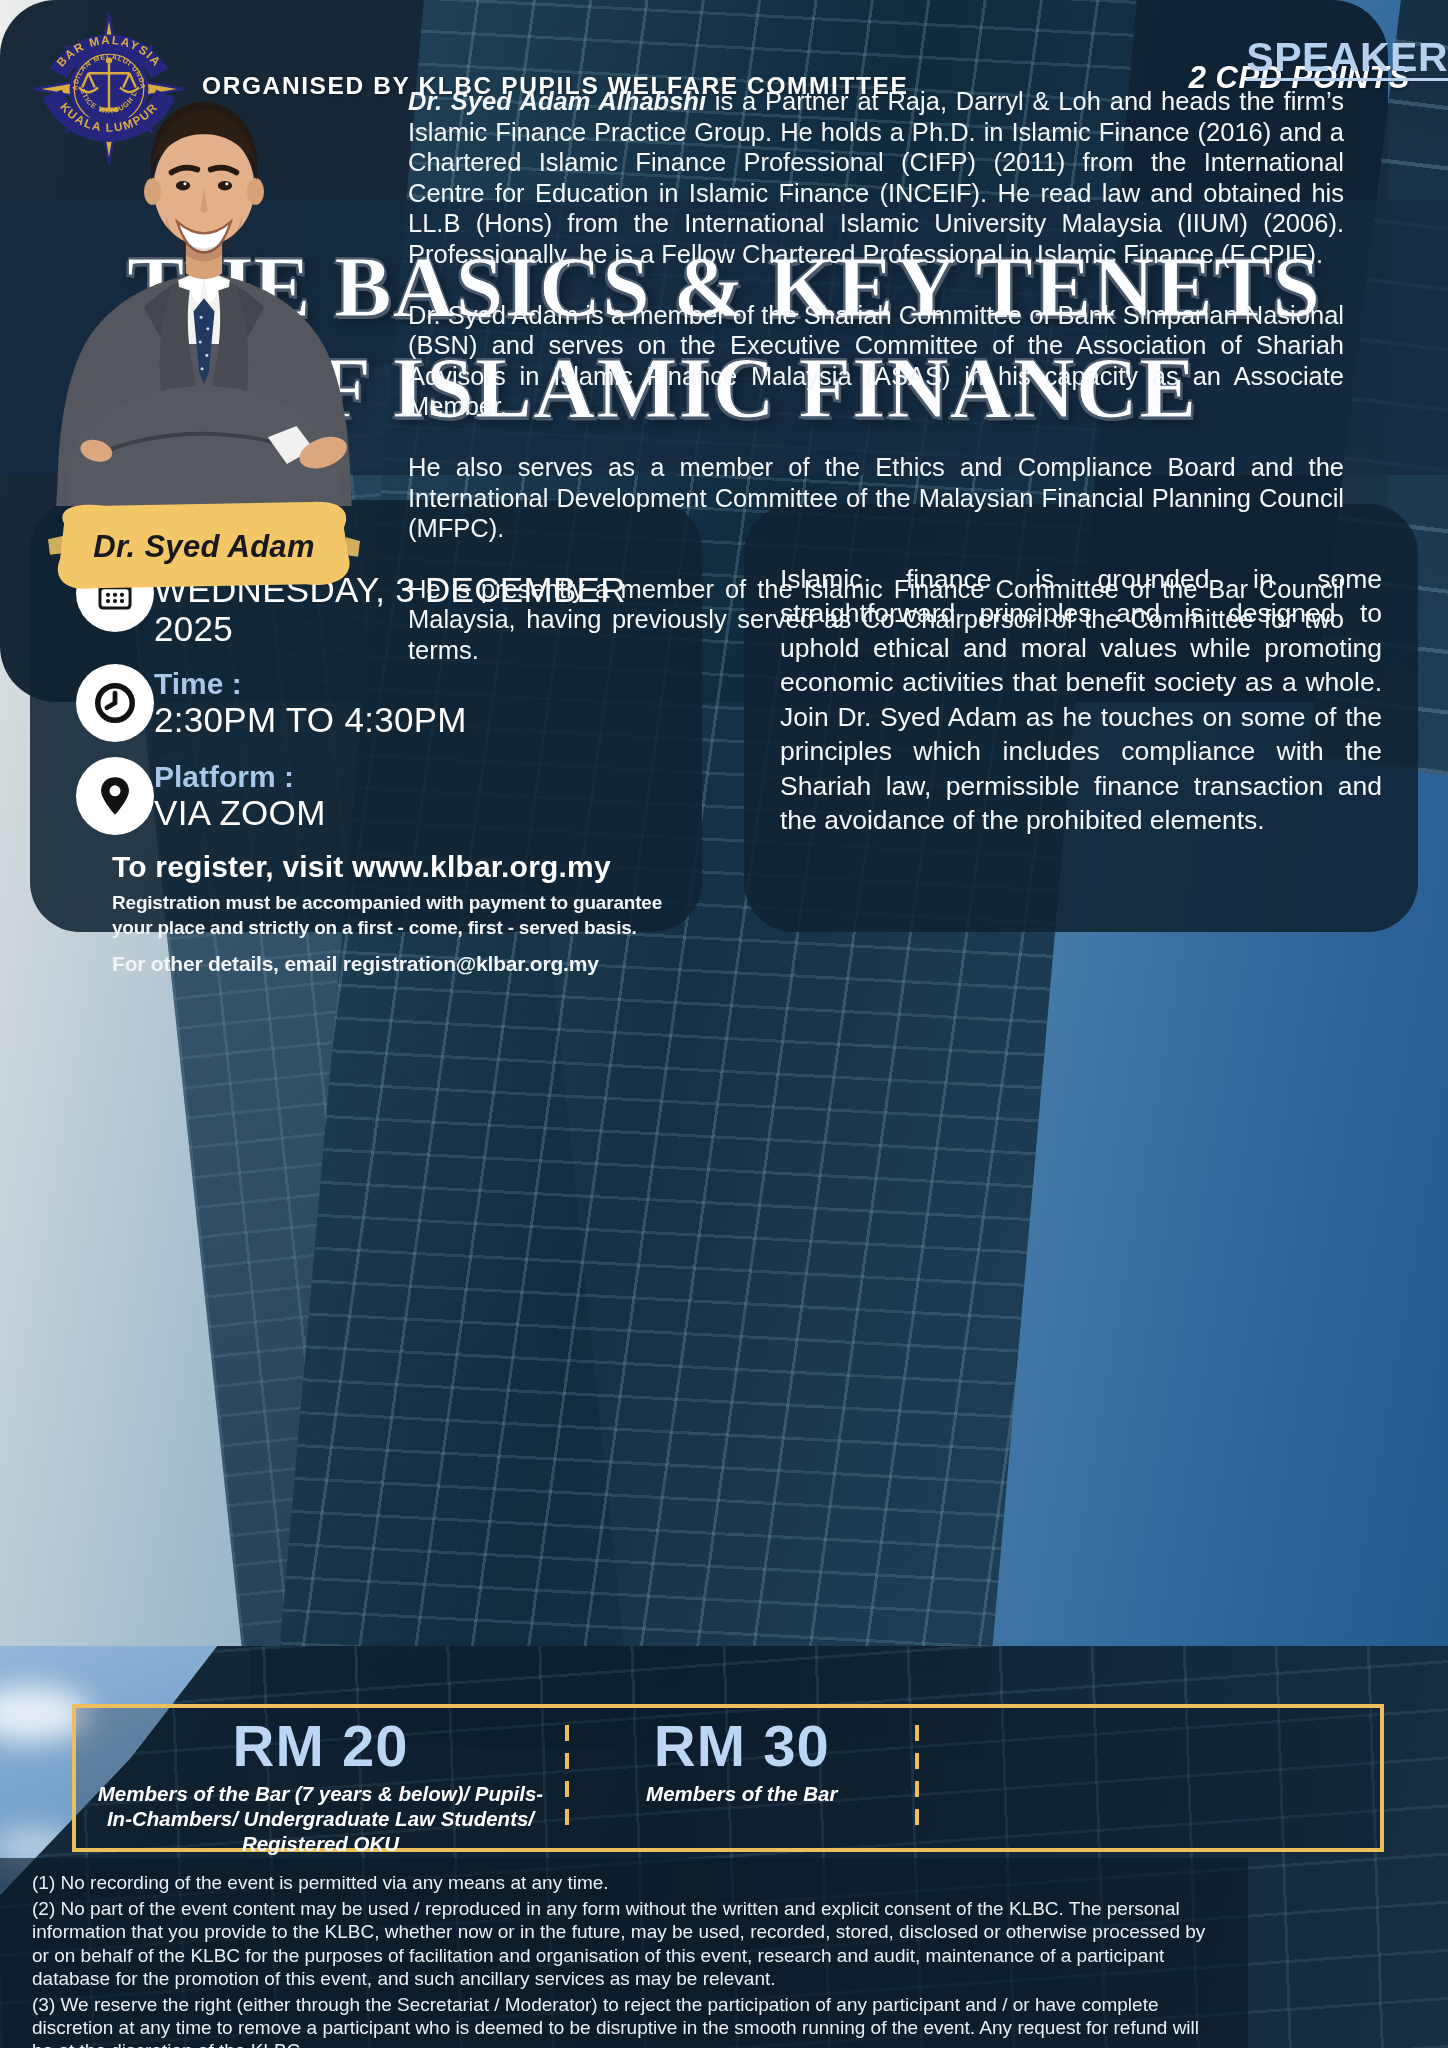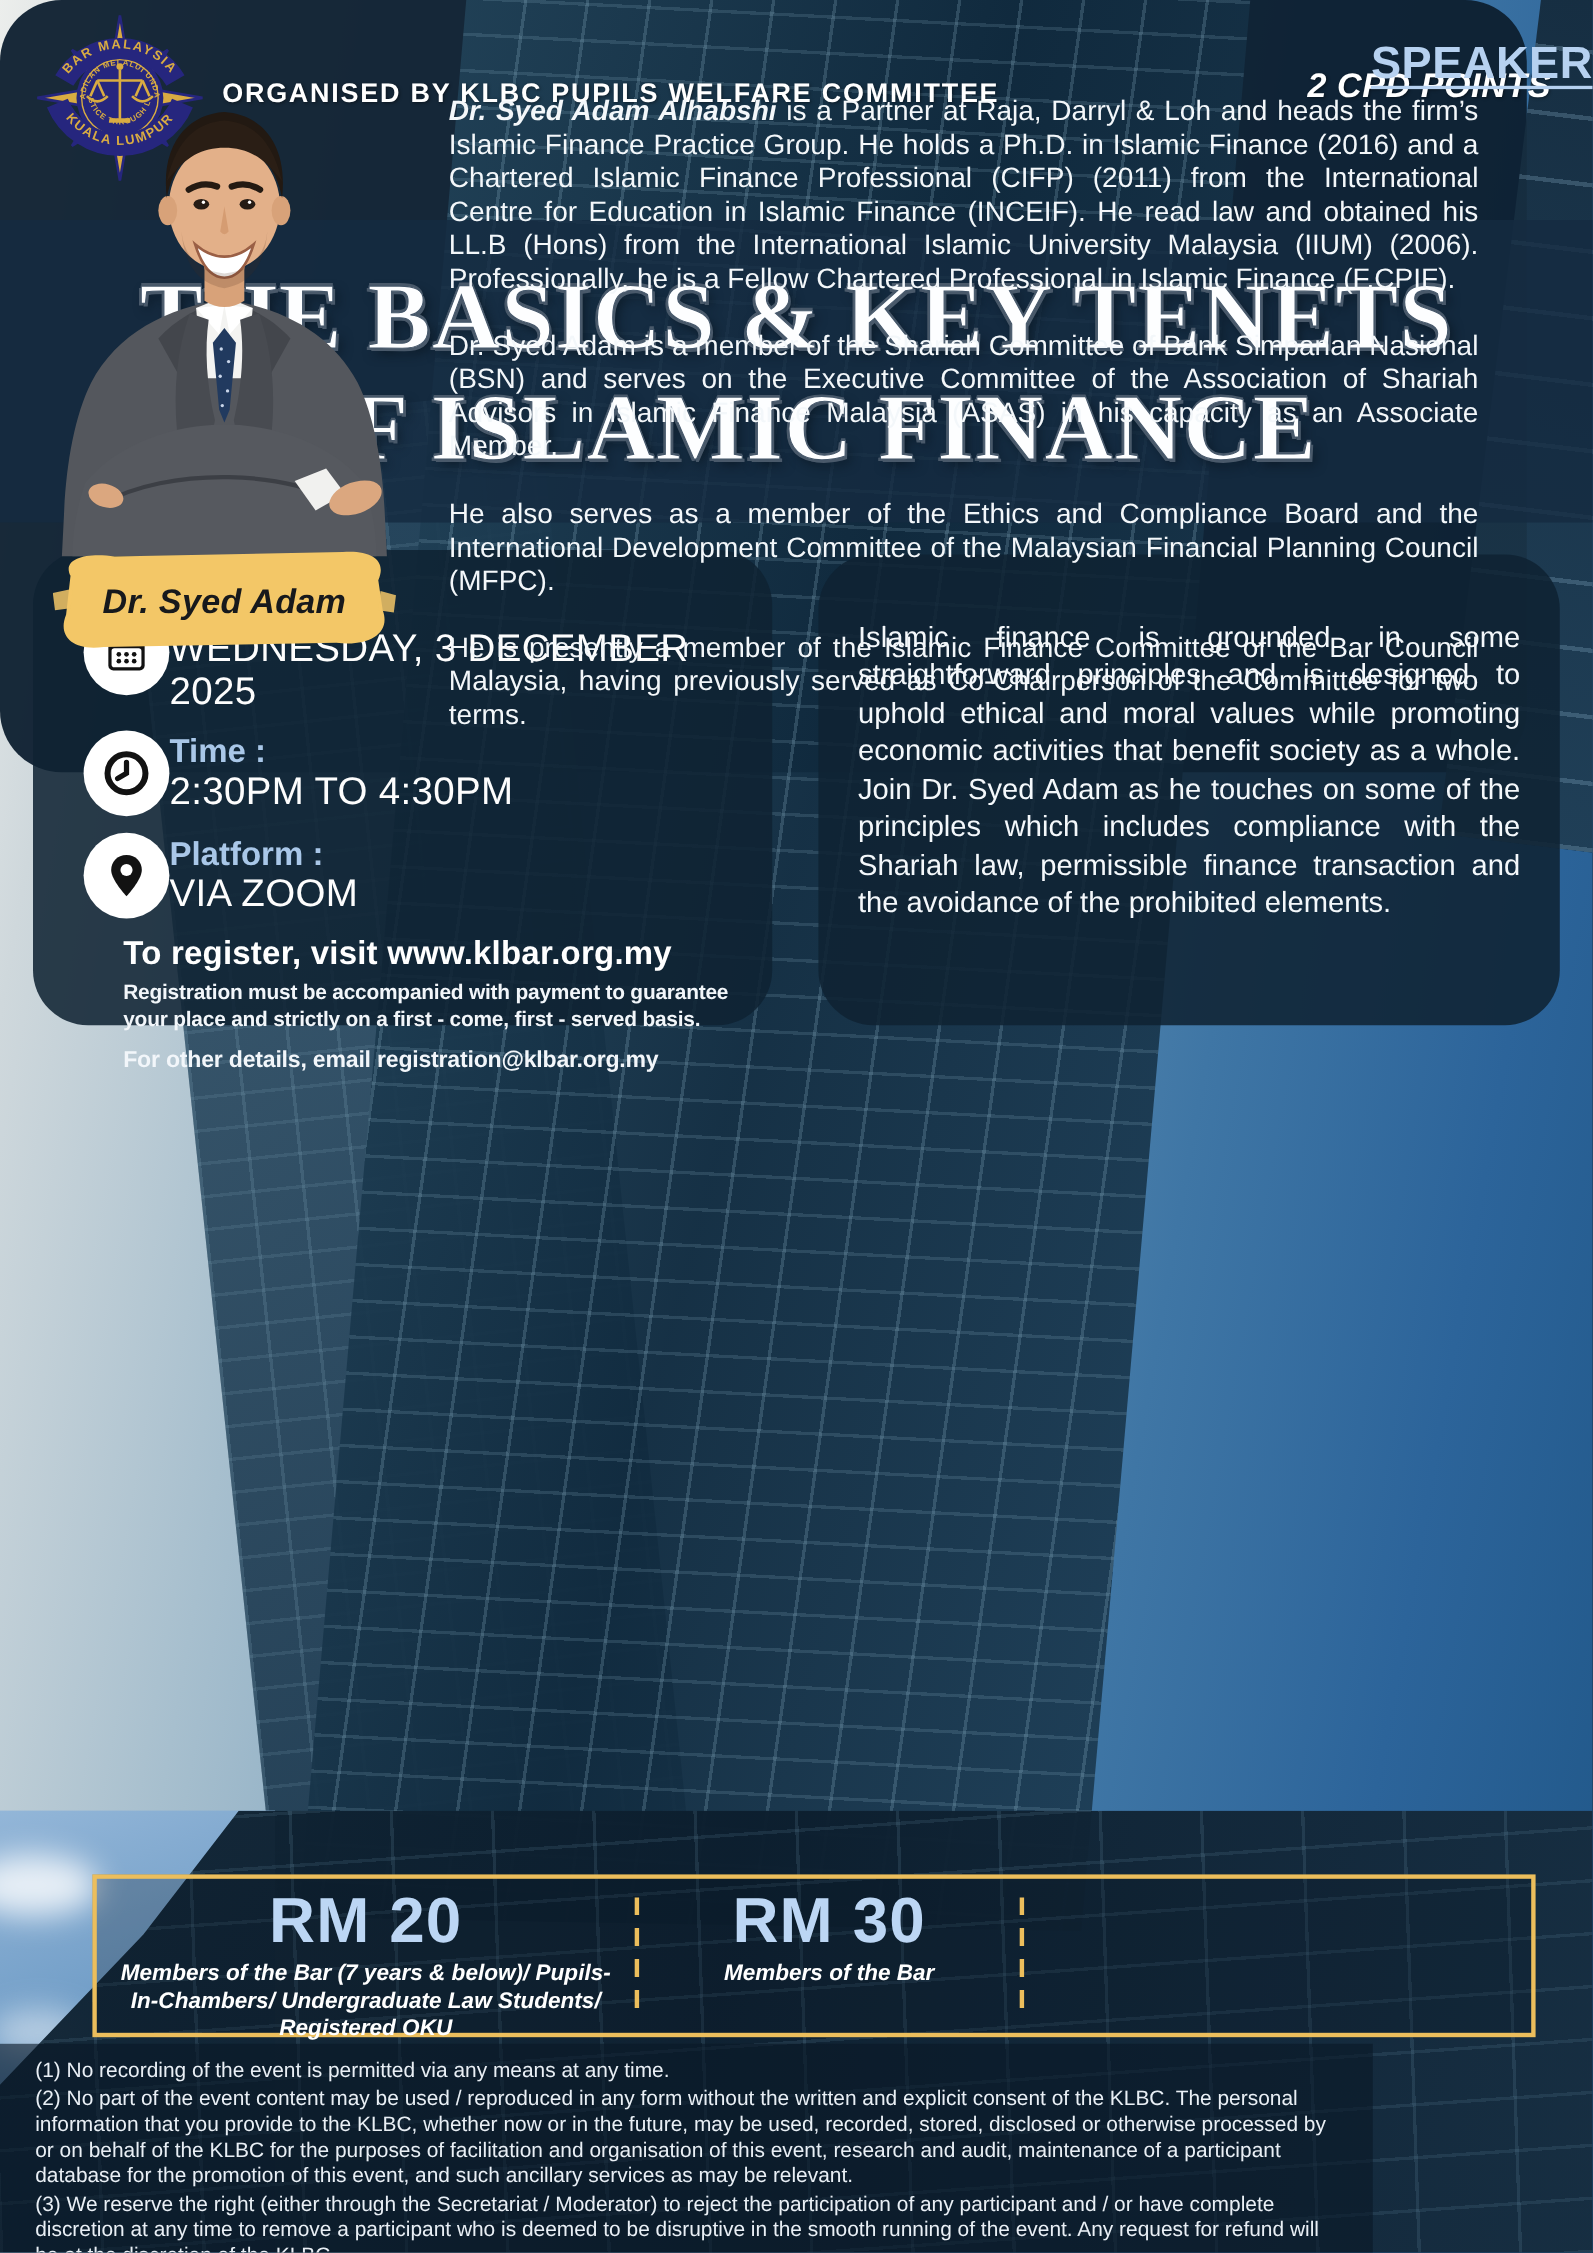--- a/index.html
+++ b/index.html
@@ -105,21 +105,21 @@
   .name-tag svg{position:absolute;inset:0;width:100%;height:100%;}
   .name-tag .name-text{
     position:absolute;inset:0;display:flex;align-items:center;justify-content:center;
     font-size:31px;font-weight:bold;font-style:italic;color:#17191c;letter-spacing:.3px;
   }
   .bio{position:absolute;left:408px;top:86px;width:936px;}
   .bio p{margin:0 0 30px 0;font-size:25.5px;line-height:1.2;text-align:justify;color:#f3f7fa;}
   .bio .bold-name{font-weight:bold;font-style:italic;}
   
   .pricing{
-    position:absolute;left:84px;top:1704px;width:1312px;height:148px;
+    position:absolute;left:72px;top:1704px;width:1312px;height:148px;
     border:4px solid #ecbe5c;background:rgba(8,20,32,.25);
     display:flex;align-items:stretch;
   }
   .tier{display:flex;flex-direction:column;align-items:center;padding-top:8px;}
   .tier-1{flex:0 0 37.5%;}
   .tier-2{flex:0 0 26.5%;}
   .tier-3{flex:1;}
   .price{font-size:58px;font-weight:bold;color:#bcd6f4;line-height:1.05;letter-spacing:1px;}
   .audience{
     margin-top:4px;font-size:20.5px;font-weight:bold;font-style:italic;color:#ffffff;

